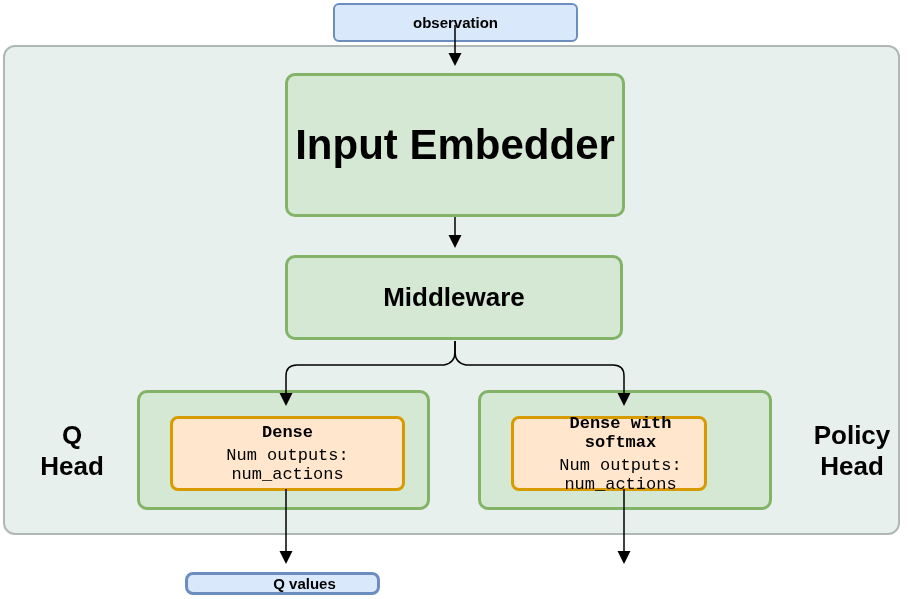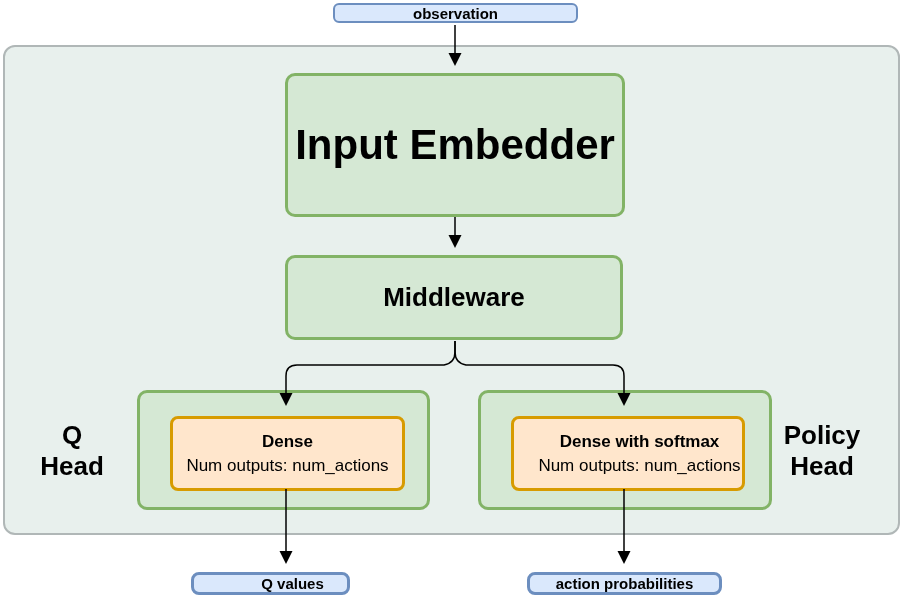--- a/index.html
+++ b/index.html
@@ -23,53 +23,53 @@
   }
   .node{
     position:absolute; display:flex; align-items:center; justify-content:center;
     text-align:center; z-index:2;
   }
   .blue-node{
     background:var(--blue-fill); border:2px solid var(--blue-border);
     border-radius:6px; font-size:15px; font-weight:bold;
   }
   .blue-node.output{ border-width:3px; border-radius:8px; }
-  .node-observation{ left:333px; top:3px; width:245px; height:20px; }
-  .node-q-values{ left:191px; top:572px; width:159px; height:23px;padding-left:44px; }
+  .node-observation{ left:333px; top:3px; width:245px; height:39px; }
+  .node-q-values{ left:185px; top:572px; width:195px; height:23px;padding-left:44px; }
   .node-action-probabilities{ left:527px; top:572px; width:195px; height:23px; }
   .green-node{
     background:var(--green-fill); border:3px solid var(--green-border);
     border-radius:10px; font-weight:bold;
   }
   .node-input-embedder{ left:285px; top:73px; width:340px; height:144px; font-size:42px; }
   .node-middleware{ left:285px; top:255px; width:338px; height:85px; font-size:26px; }
   .head-group{
     position:absolute; background:var(--green-fill);
     border:3px solid var(--green-border); border-radius:10px; z-index:2;
   }
   .head-group-q{ left:137px; top:390px; width:293px; height:120px; }
   .head-group-policy{ left:478px; top:390px; width:294px; height:120px; }
   .dense-node{
     position:absolute; left:30px; top:23px; height:75px;
     background:var(--orange-fill); border:3px solid var(--orange-border);
     border-radius:8px;
     display:flex; flex-direction:column; align-items:center; justify-content:center;
-    gap:4px; text-align:center; font-size:17px;
+    gap:4px; text-align:center; font-size:17px;font-family:Liberation Mono, monospace;
   }
   .head-group-q .dense-node{ width:235px; }
-  .head-group-policy .dense-node{ width:234px;padding-left:23px; }
+  .head-group-policy .dense-node{ width:196px;padding-left:23px; }
   .dense-title{ font-weight:bold; }
   .dense-subtitle{ font-weight:normal; }
   .head-label{
     position:absolute; width:104px; z-index:2;
     font-size:26px; font-weight:bold; line-height:31px;
     text-align:center; white-space:pre-line;
   }
   .head-label-q{ left:20px; top:420px; }
-  .head-label-policy{ left:770px; top:420px; }
+  .head-label-policy{ left:800px; top:420px; }
   .connectors{
     position:absolute; left:0; top:0; width:910px; height:599px;
     z-index:3; pointer-events:none;
   }
 </style>
 </head>
 <body>
 
 <div class="canvas">
 
@@ -96,21 +96,20 @@
       <div class="dense-title">Dense with softmax</div>
       <div class="dense-subtitle">Num outputs: num_actions</div>
     </div>
   </div>
 
   <div class="head-label head-label-policy">Policy
 Head</div>
 
   <div class="node blue-node output node-q-values">Q values</div>
 
-  <div class="node blue-node output node-action-probabilities">action probabilities</div>
 
   <svg class="connectors" viewBox="0 0 910 599" xmlns="http://www.w3.org/2000/svg">
     <defs>
       <marker id="arrowhead" viewBox="0 0 10 10" refX="8.5" refY="5" markerWidth="9" markerHeight="9" orient="auto-start-reverse">
         <path d="M0,0 L10,5 L0,10 z" fill="#000000"></path>
       </marker>
     </defs>
     <g stroke="#000000" stroke-width="1.5" fill="none">
       <path d="M455,25 L455,64" marker-end="url(#arrowhead)"></path>
       <path d="M455,217 L455,246" marker-end="url(#arrowhead)"></path>

